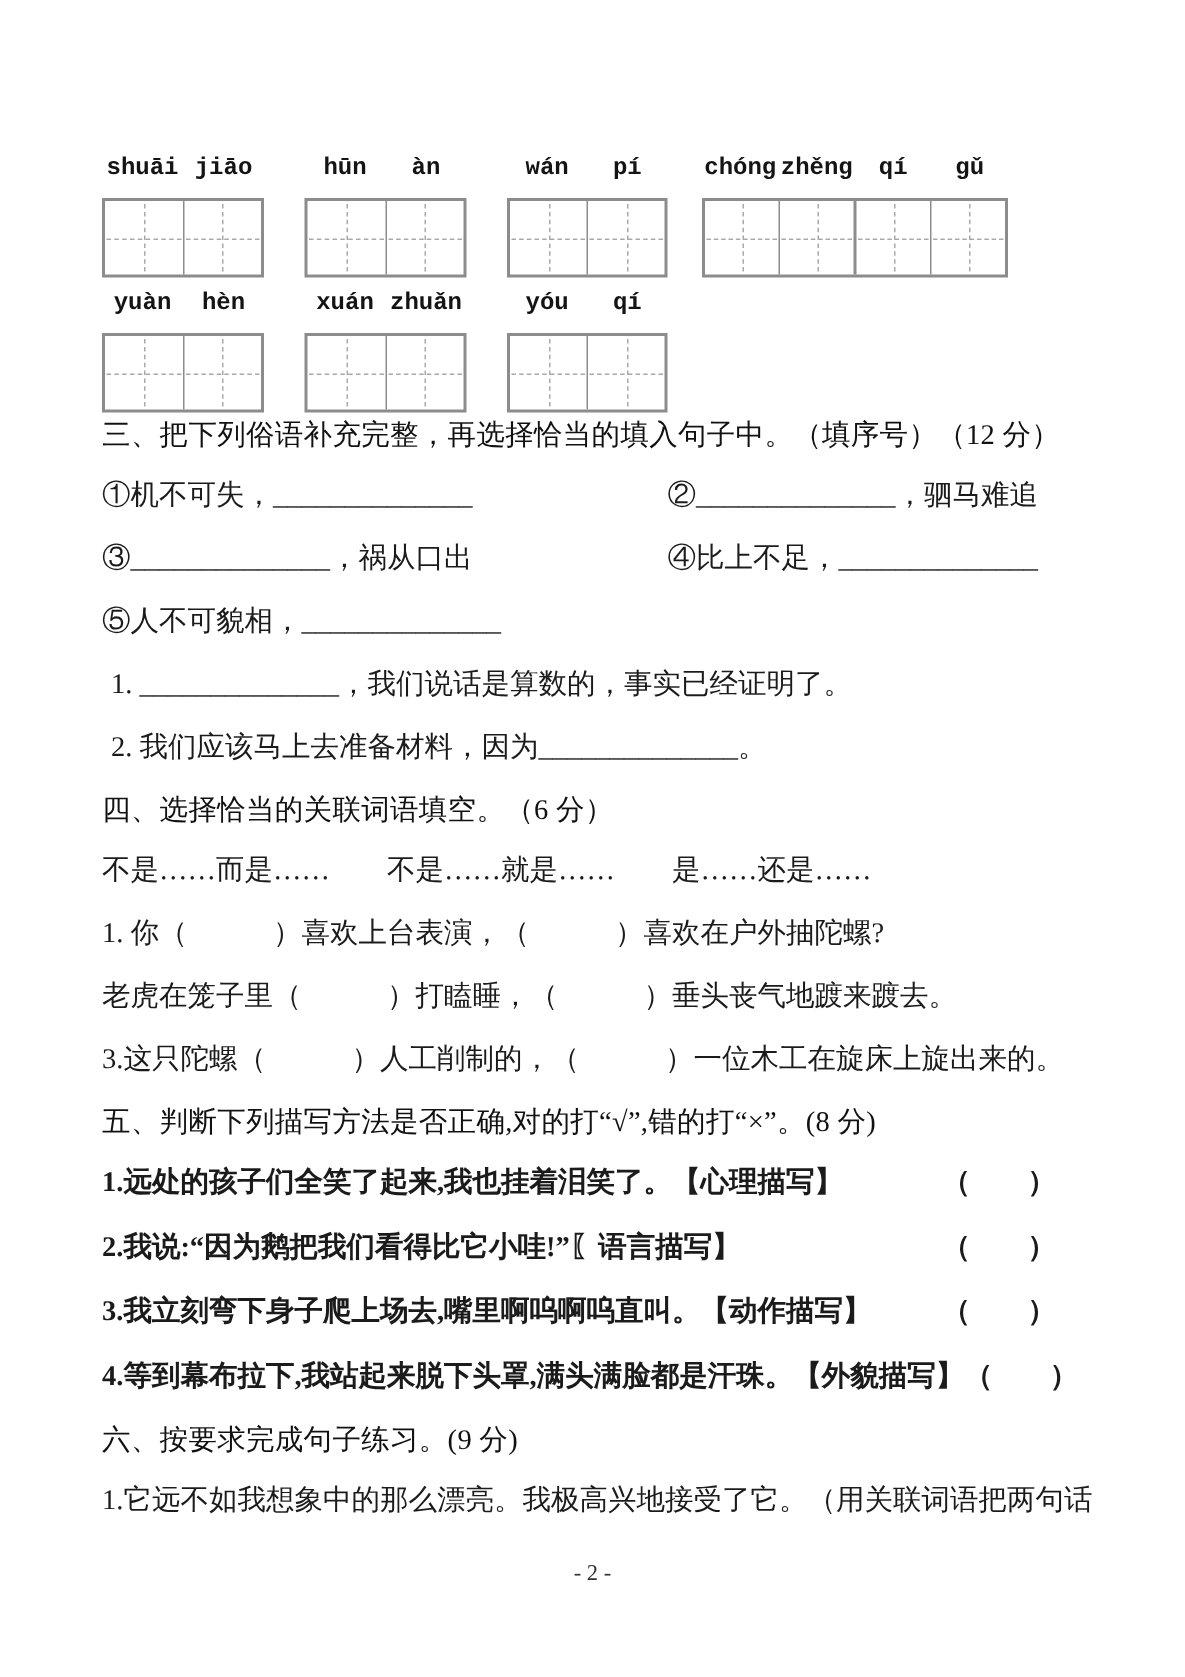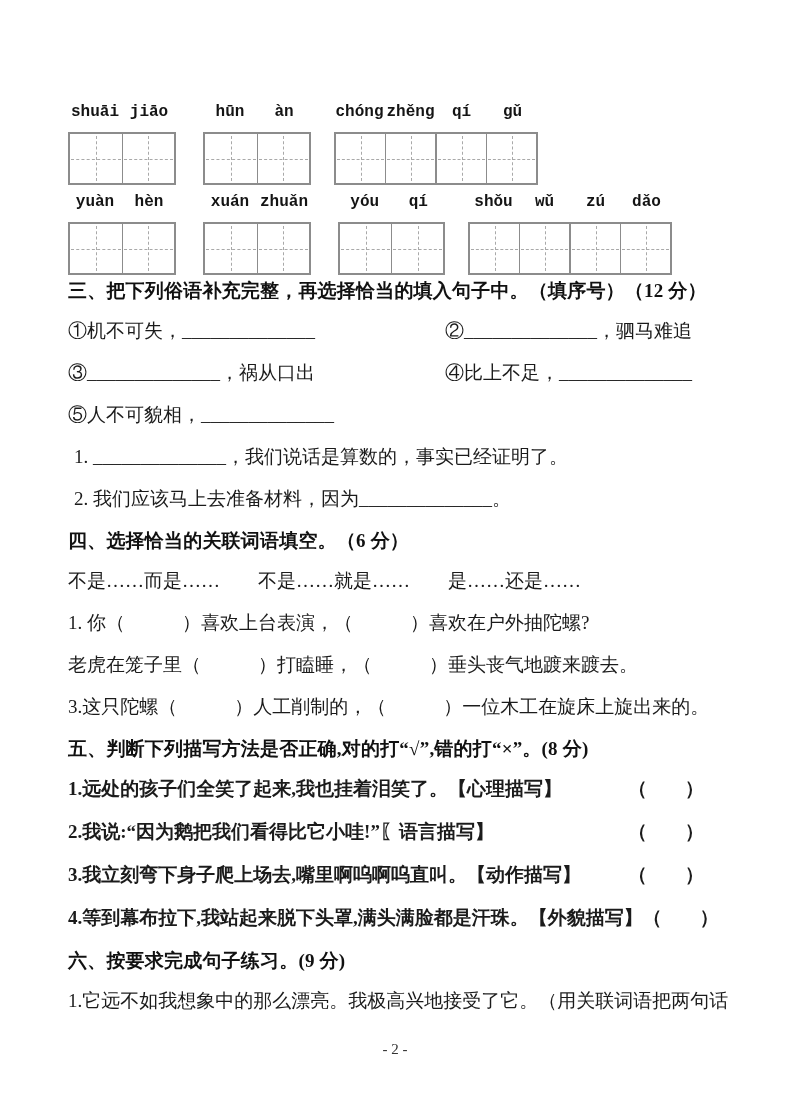--- a/index.html
+++ b/index.html
@@ -38,21 +38,21 @@
     border-left:1px dashed #a9a9a9;
   }
   .cell::after{
     content:"";position:absolute;left:1px;right:1px;top:50%;
     border-top:1px dashed #a9a9a9;
   }
   .rowgap{height:8px;}
 
   
   .heading{
-    font-weight:bold;color:#111;
+    font-weight:normal;color:#111;
     line-height:22px;margin:5px 0 18px 0;
     letter-spacing:0.2px;
   }
   .line{line-height:22px;margin:0 0 20px 0;white-space:nowrap;}
   .pair{display:flex;line-height:22px;margin:0 0 20px 0;}
   .pair .left{width:335px;white-space:nowrap;}
   .pair .right{white-space:nowrap;margin-left:42px;}
   .sent{margin-left:6px;}
   .judge{
     display:flex;justify-content:space-between;
@@ -88,20 +88,30 @@
       <div class="pgroup g2">
         <div class="plabel">
           <span>hūn</span>
           <span>àn</span>
         </div>
         <div class="pboxes">
           <div class="cell"></div>
           <div class="cell"></div>
         </div>
       </div>
+      <div class="pgroup g3">
+        <div class="plabel">
+          <span>wán</span>
+          <span>pí</span>
+        </div>
+        <div class="pboxes">
+          <div class="cell"></div>
+          <div class="cell"></div>
+        </div>
+      </div>
       <div class="pgroup g4">
         <div class="plabel">
           <span>chóng</span>
           <span>zhěng</span>
           <span>qí</span>
           <span>gǔ</span>
         </div>
         <div class="pboxes">
           <div class="cell"></div>
           <div class="cell"></div>
@@ -134,34 +144,20 @@
           <div class="cell"></div>
         </div>
       </div>
       <div class="pgroup g3">
         <div class="plabel">
           <span>yóu</span>
           <span>qí</span>
         </div>
         <div class="pboxes">
           <div class="cell"></div>
-          <div class="cell"></div>
-        </div>
-      </div>
-      <div class="pgroup g4">
-        <div class="plabel">
-          <span>shǒu</span>
-          <span>wǔ</span>
-          <span>zú</span>
-          <span>dǎo</span>
-        </div>
-        <div class="pboxes">
-          <div class="cell"></div>
-          <div class="cell"></div>
-          <div class="cell mid"></div>
           <div class="cell"></div>
         </div>
       </div>
     </div>
 
     <div class="sec-three">
       <div class="heading">三、把下列俗语补充完整，再选择恰当的填入句子中。（填序号）（12 分）</div>
       <div class="pair">
         <span class="left">①机不可失，______________</span>
         <span class="right">②______________，驷马难追</span>

